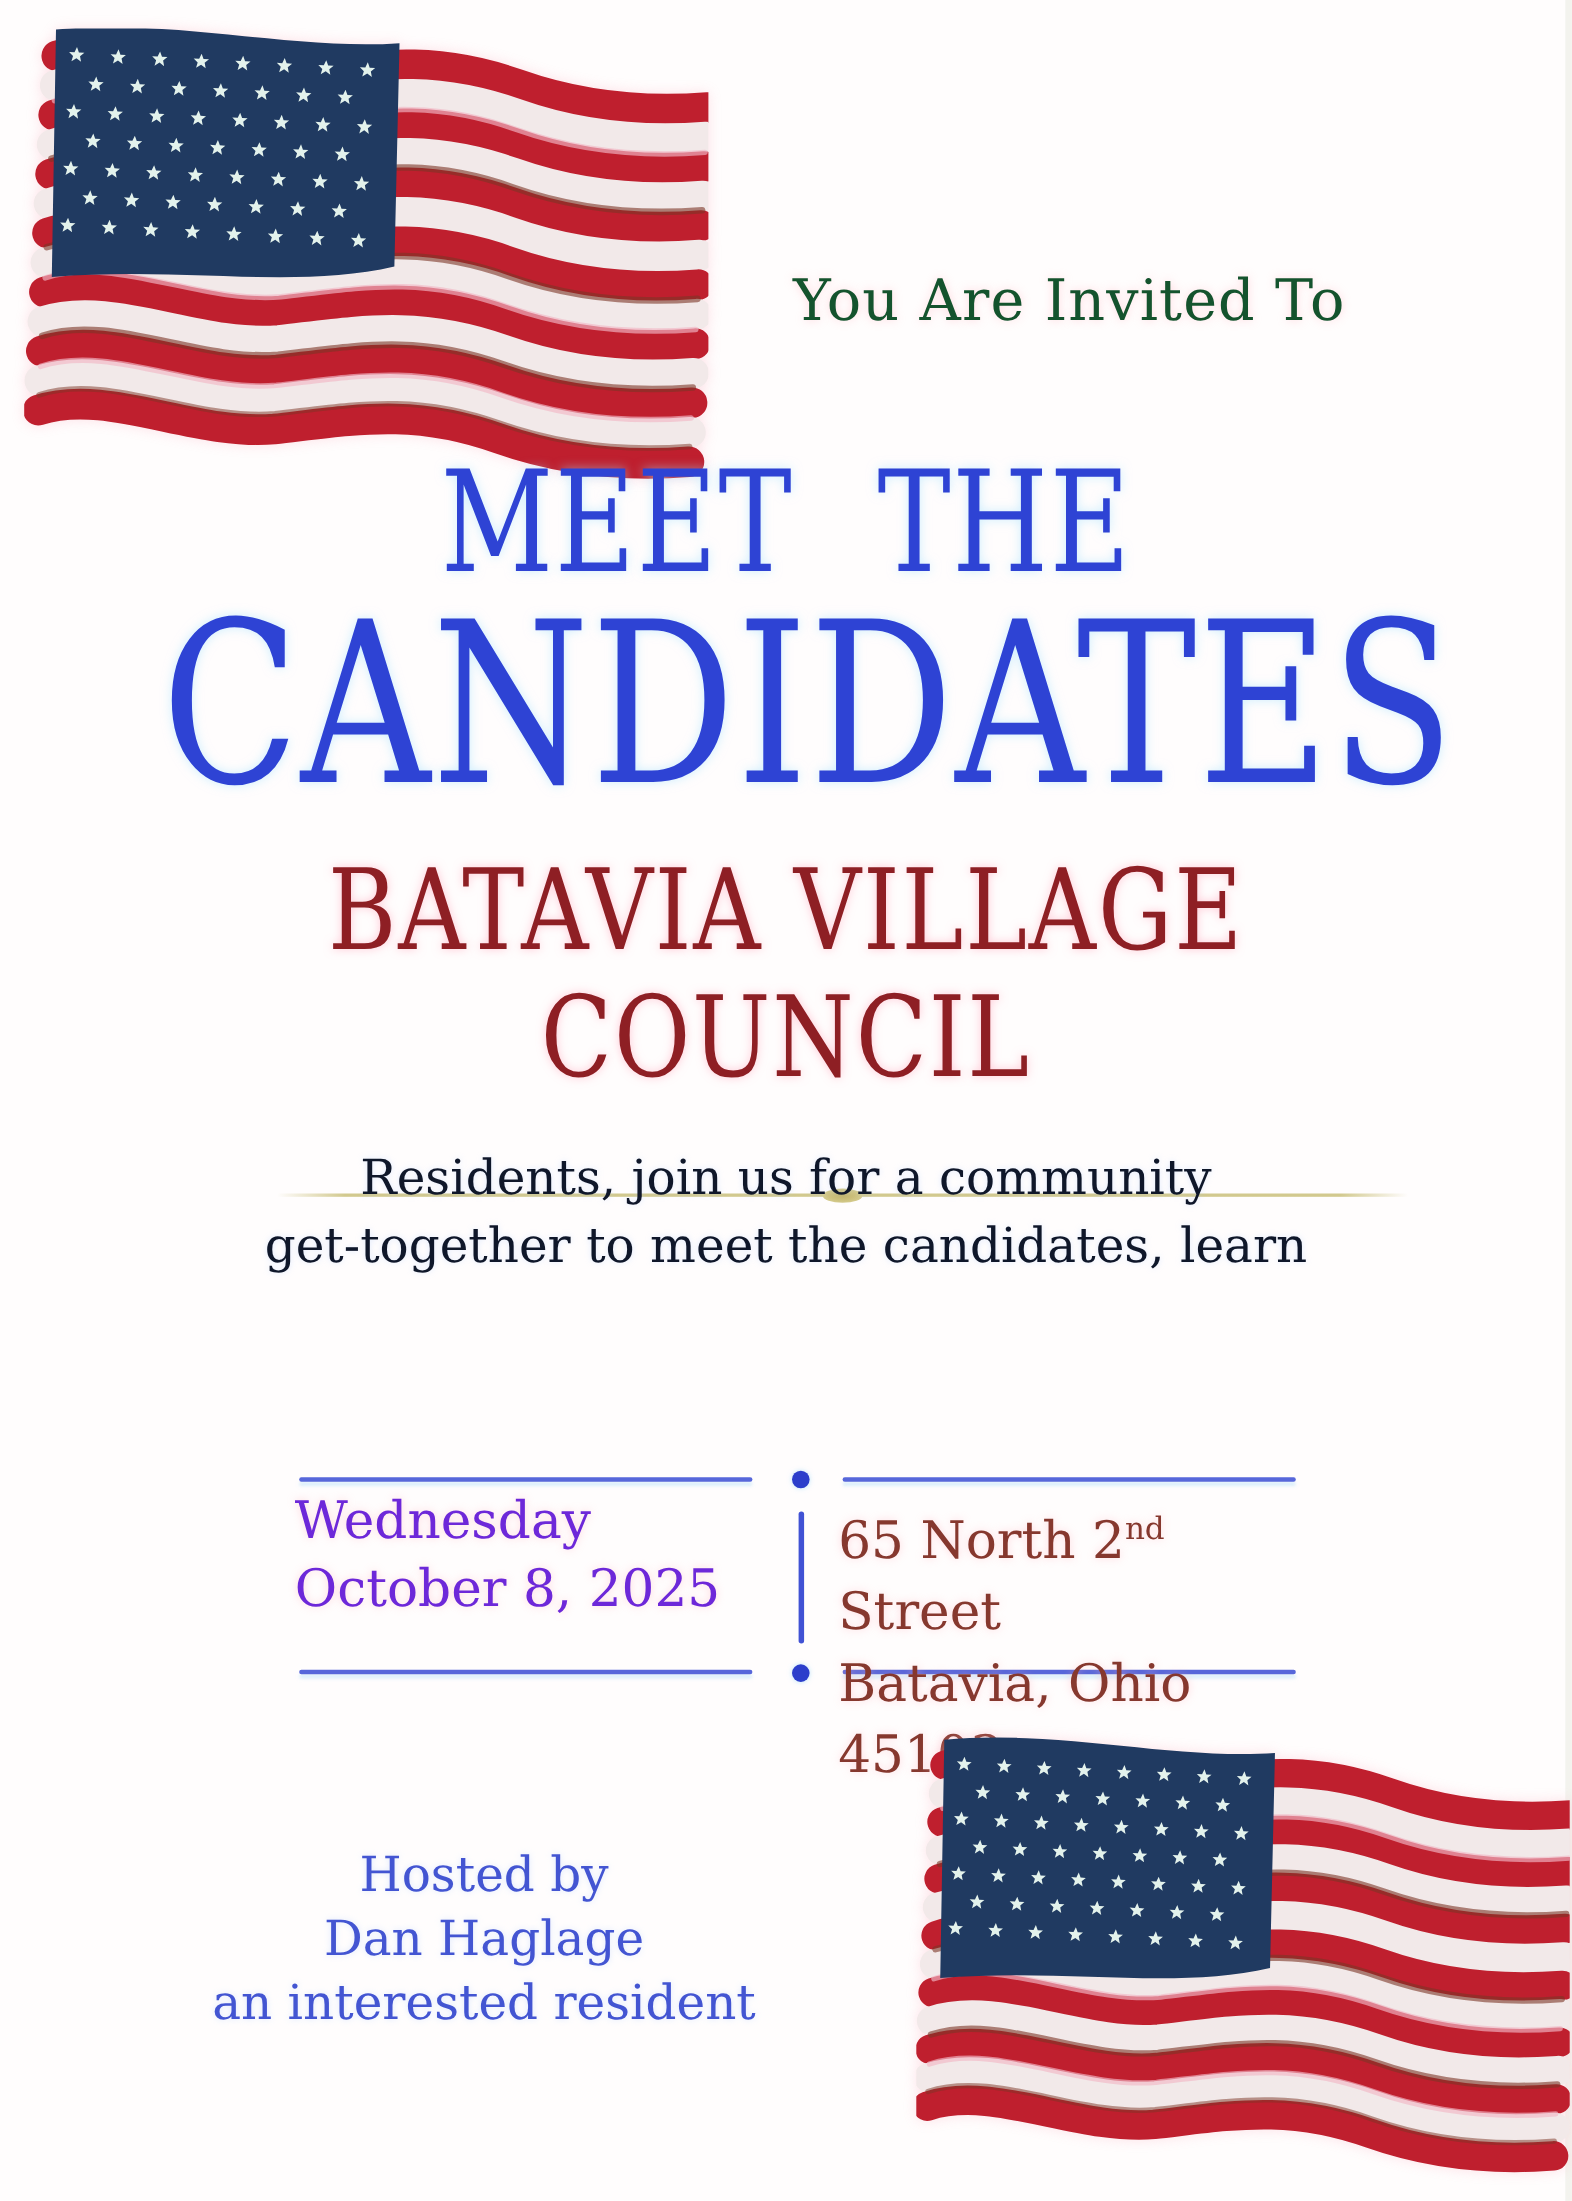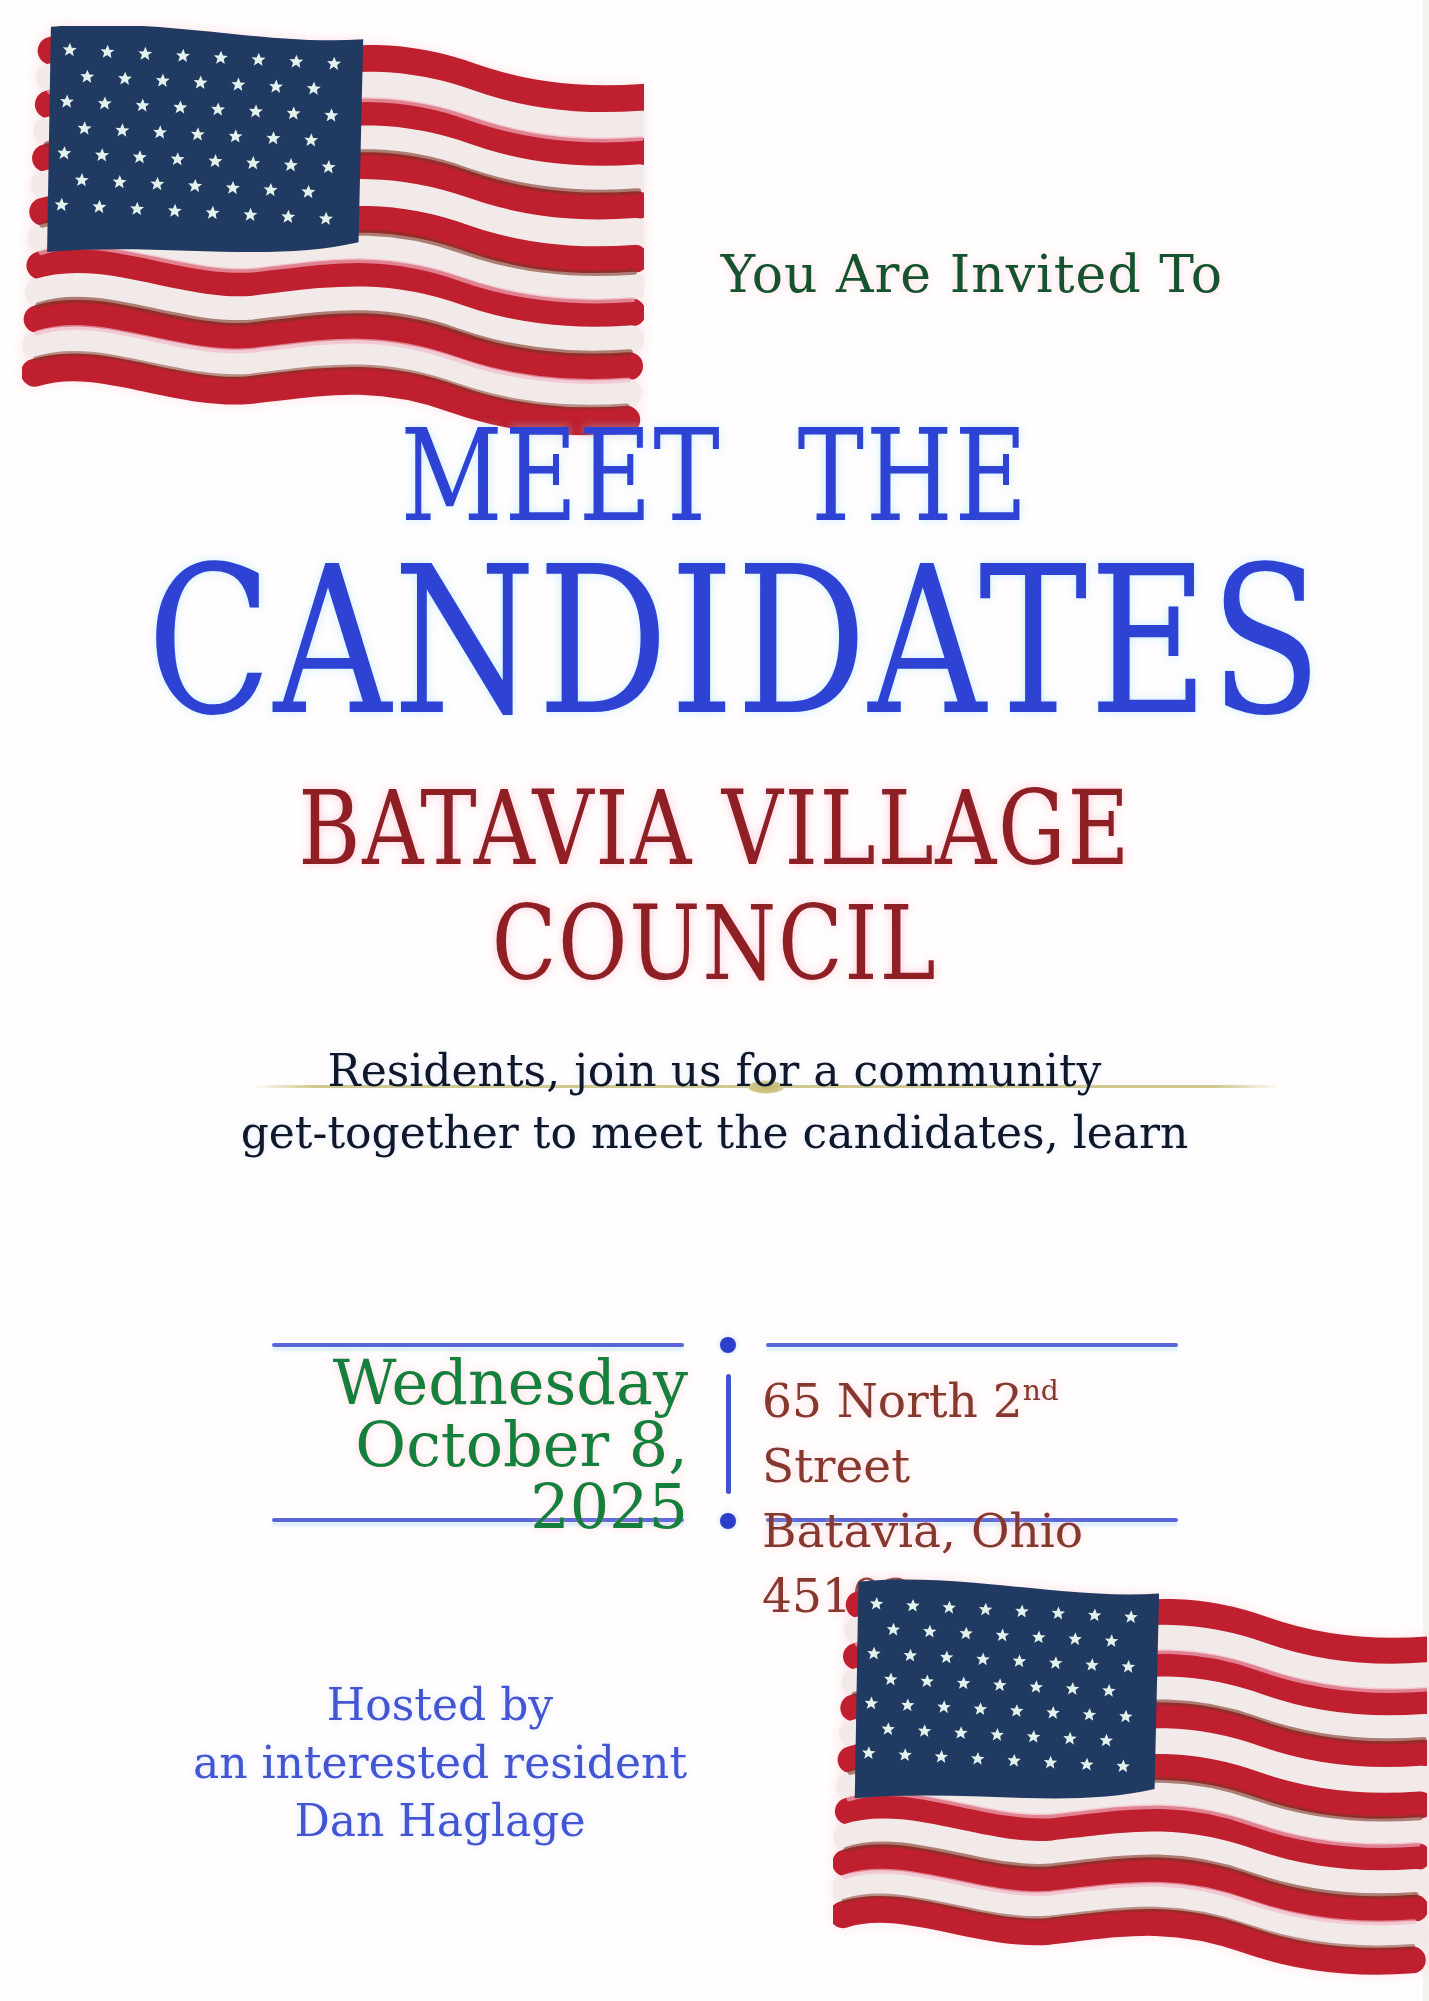--- a/index.html
+++ b/index.html
@@ -56,22 +56,22 @@
     box-shadow:0 4px 3px rgba(185,225,250,.55);}
   .l-top{left:272px;top:1343px;width:412px;}
   .r-top{left:766px;top:1343px;width:412px;}
   .l-bot{left:272px;top:1518px;width:412px;}
   .r-bot{left:766px;top:1518px;width:412px;}
   .v-line{left:726px;top:1374px;width:5px;height:120px;background:#4152d4;border-radius:3px;}
   .dot{width:16px;height:16px;border-radius:50%;background:#2c3ecb;left:720px;
     box-shadow:0 0 5px rgba(140,210,250,.6);}
   .dot-top{top:1337px;}
   .dot-bot{top:1513px;}
-  .datetime{left:268px;top:1352px;width:420px;text-align:right;
-    font-size:62px;line-height:62px;color:#15803d;
+  .datetime{left:268px;top:1352px;width:420px;text-align:left;
+    font-size:47px;line-height:62px;color:#6d28d9;
     text-shadow:0 0 8px rgba(255,170,185,.45);}
   .address{left:762px;top:1368px;width:440px;text-align:left;
     font-size:47px;line-height:65px;color:#86382e;
     text-shadow:0 0 8px rgba(255,170,185,.45);}
   .address sup{font-size:0.60em;vertical-align:super;line-height:0;}
 
   
   .host{left:190px;top:1676px;width:500px;text-align:center;
     font-size:44px;line-height:58px;color:#4355d2;
     text-shadow:0 0 6px rgba(175,205,255,.42);}
@@ -201,19 +201,19 @@
   <div>October 8, 2025</div>
 </div>
 
 <div class="abs address">
   <div><span>65 North 2</span><sup>nd</sup><span> Street</span></div>
   <div>Batavia, Ohio 45103</div>
 </div>
 
 <div class="abs host">
   <div>Hosted by</div>
+  <div>Dan Haglage</div>
   <div>an interested resident</div>
-  <div>Dan Haglage</div>
 </div>
 
 <svg class="flag flag-bottom" viewBox="0 0 620 420">
     <use href="#flag-art"></use>
   </svg>
 
 </body></html>

